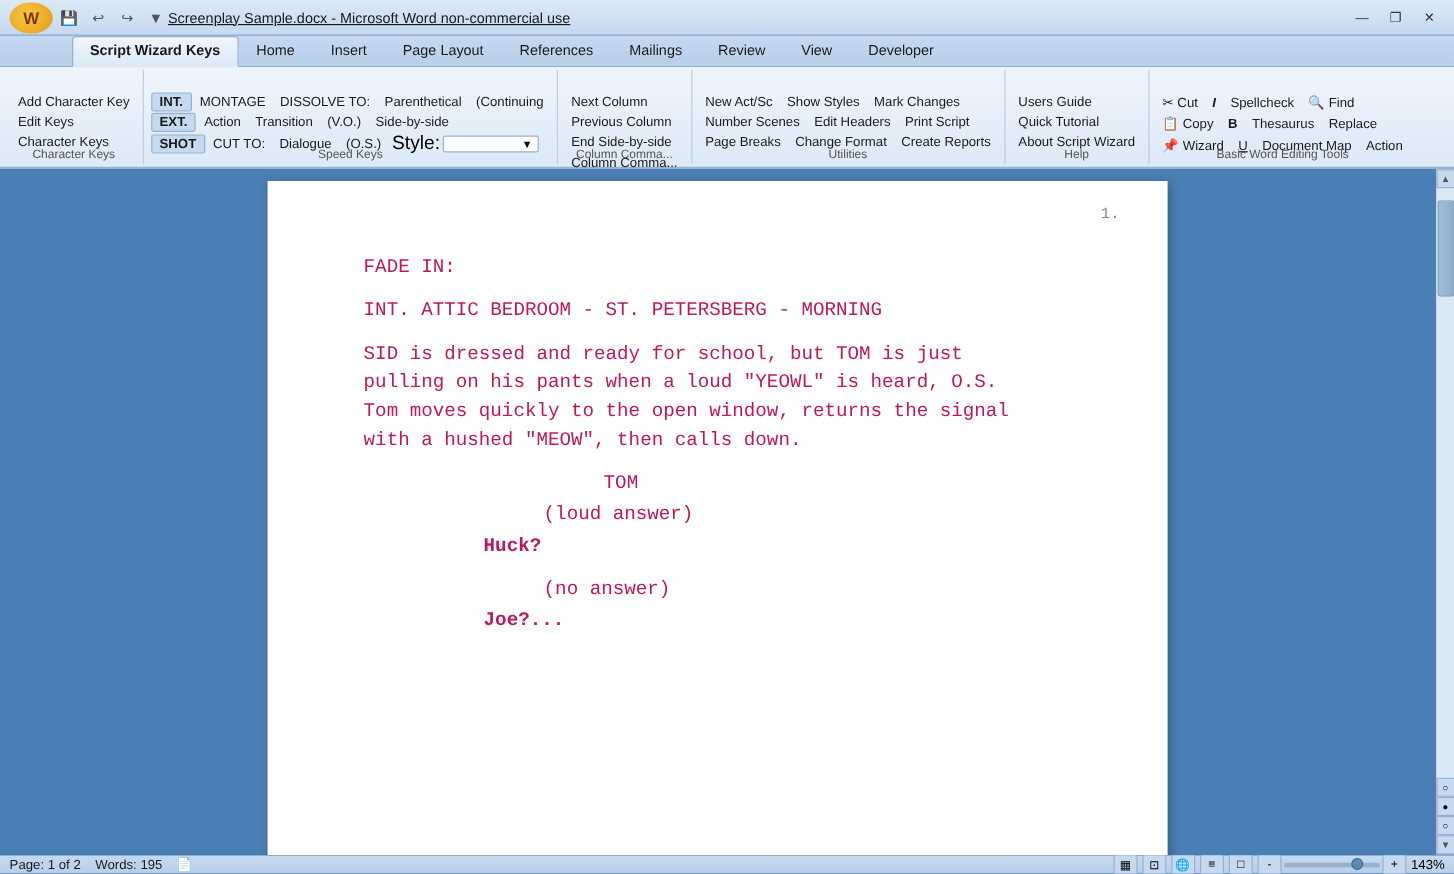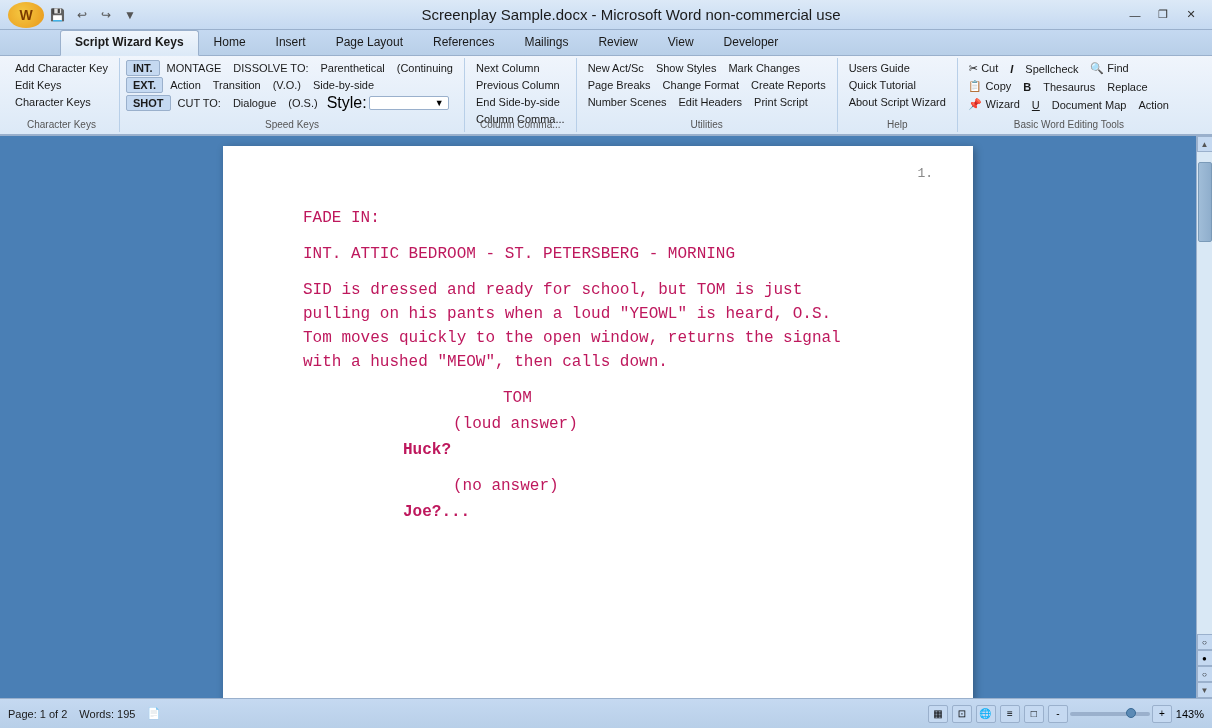--- a/index.html
+++ b/index.html
@@ -50,23 +50,24 @@
       display: flex;
       align-items: center;
       justify-content: center;
       cursor: pointer;
       color: #555;
       font-size: 12px;
       border-radius: 2px;
     }
     #title-text {
       flex: 1;
-      text-align: center;
+      text-align: left;
       color: #1a1a1a;
-      font-size: 15px;
+      font-size: 12px;
+      text-decoration: underline;
     }
     #title-bar-right {
       display: flex;
       align-items: center;
       gap: 2px;
     }
     .win-btn {
       width: 26px;
       height: 20px;
       display: flex;
@@ -167,20 +168,21 @@
       width: 80px;
     }
 
     
     .ribbon-3row {
       display: flex;
       flex-direction: column;
       justify-content: space-between;
       height: 58px;
       padding-bottom: 14px;
+      margin-top: 17px;
     }
 
     
     #main-area {
       flex: 1;
       display: flex;
       overflow: hidden;
     }
 
     
@@ -241,21 +243,21 @@
       margin-right: 100px;
       margin-bottom: 12px;
       font-weight: bold;
     }
     .script-transition {
       margin-bottom: 12px;
     }
 
     
     #status-bar {
-      height: 30px;
+      height: 16px;
       background: linear-gradient(to bottom, #c5d9f1, #b8cfe8);
       border-top: 1px solid #9ab0cc;
       display: flex;
       align-items: center;
       justify-content: space-between;
       padding: 0 8px;
       flex-shrink: 0;
     }
     #status-left {
       display: flex;
@@ -446,28 +448,28 @@
     </div>
 
     <div class="ribbon-group">
       <div class="ribbon-3row">
         <div class="ribbon-row">
           <span class="ribbon-btn">New Act/Sc</span>
           <span class="ribbon-btn">Show Styles</span>
           <span class="ribbon-btn">Mark Changes</span>
         </div>
         <div class="ribbon-row">
+          <span class="ribbon-btn">Number Scenes</span>
+          <span class="ribbon-btn">Edit Headers</span>
+          <span class="ribbon-btn">Print Script</span>
+        </div>
+        <div class="ribbon-row">
           <span class="ribbon-btn">Page Breaks</span>
           <span class="ribbon-btn">Change Format</span>
           <span class="ribbon-btn">Create Reports</span>
-        </div>
-        <div class="ribbon-row">
-          <span class="ribbon-btn">Number Scenes</span>
-          <span class="ribbon-btn">Edit Headers</span>
-          <span class="ribbon-btn">Print Script</span>
         </div>
       </div>
       <div class="ribbon-group-label">Utilities</div>
     </div>
 
     <div class="ribbon-group">
       <div class="ribbon-3row">
         <div class="ribbon-row">
           <span class="ribbon-btn">Users Guide</span>
         </div>

